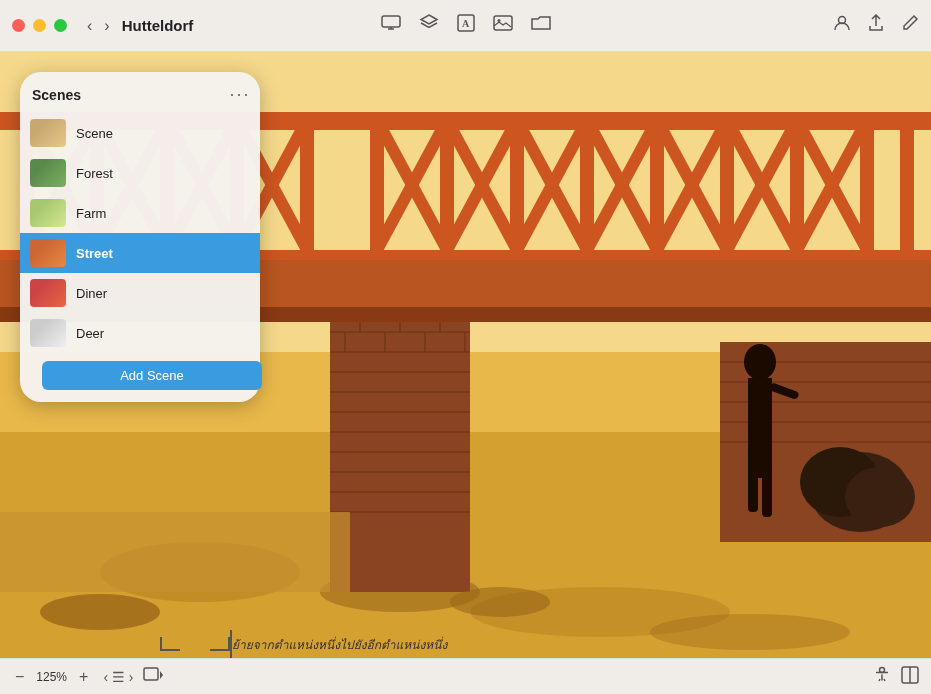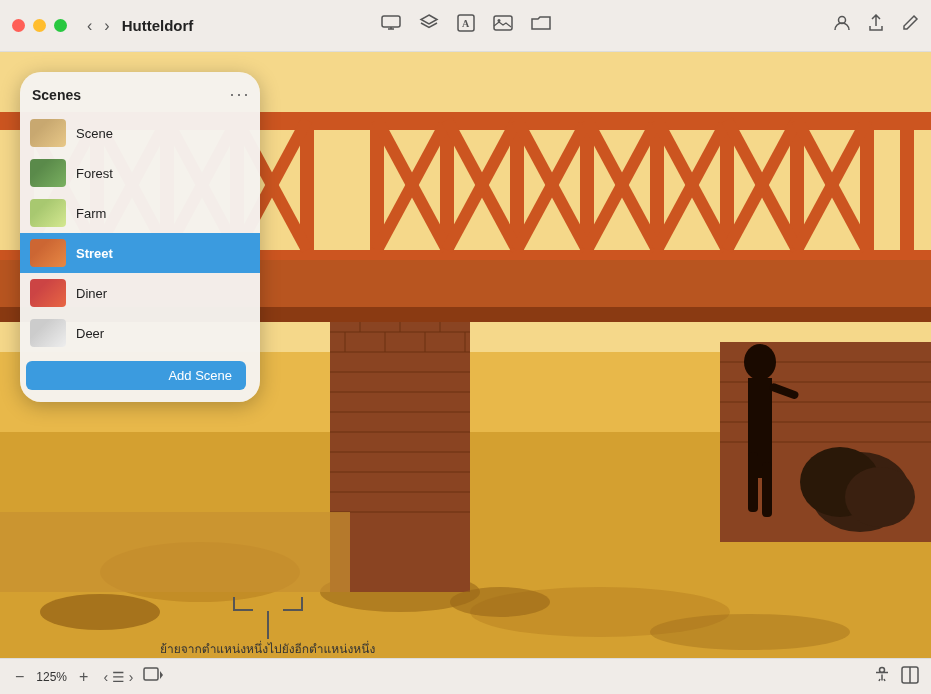--- a/index.html
+++ b/index.html
@@ -150,31 +150,31 @@
       height: 28px;
       border-radius: 4px;
       overflow: hidden;
       flex-shrink: 0;
     }
     .scene-label {
       font-size: 13px;
       color: #222;
     }
     .add-scene-btn {
-      margin: 8px 10px 2px 6px;
+      margin: 8px 10px 2px 22px;
       width: calc(100% - 20px);
       background: #3b9bdf;
       color: #fff;
       border: none;
       border-radius: 6px;
       padding: 7px 14px;
       font-size: 13px;
       font-weight: 500;
       cursor: pointer;
-      text-align: right;
+      text-align: center;
     }
 
     
     .bottom-bar {
       width: 100%;
       height: 36px;
       background: #f0ece8;
       border-top: 1px solid #ddd;
       display: flex;
       align-items: center;
@@ -475,21 +475,21 @@
     <button class="list-btn">☰</button>
     <button class="arrow-btn">›</button>
   </div>
   <button class="present-btn">
     <svg width="20" height="16" viewBox="0 0 20 16" fill="none">
         <rect x="1" y="1" width="14" height="12" rx="1.5" stroke="#555" stroke-width="1.5"></rect>
         <polygon points="17,4 20,8 17,12" fill="#555"></polygon>
       </svg>
   </button>
 
-  <div style="position:absolute; bottom:36px; left:160px; display:flex; flex-direction:column; align-items:center;">
+  <div style="position:absolute; bottom:36px; left:160px; display:flex; flex-direction:row; align-items:center;font-style:italic;">
     <div style="display:flex; gap:30px; align-items:flex-end;">
       <div style="width:20px; height:14px; border-bottom:2px solid #555; border-left:2px solid #555;"></div>
       <div style="width:20px; height:14px; border-bottom:2px solid #555; border-right:2px solid #555;"></div>
     </div>
     <div style="width:2px; height:28px; background:#555; margin:0 auto;"></div>
     <span style="font-size:12px; color:#333; white-space:nowrap;">ย้ายจากตำแหน่งหนึ่งไปยังอีกตำแหน่งหนึ่ง</span>
   </div>
 
   <div class="bottom-right">
     <span>

